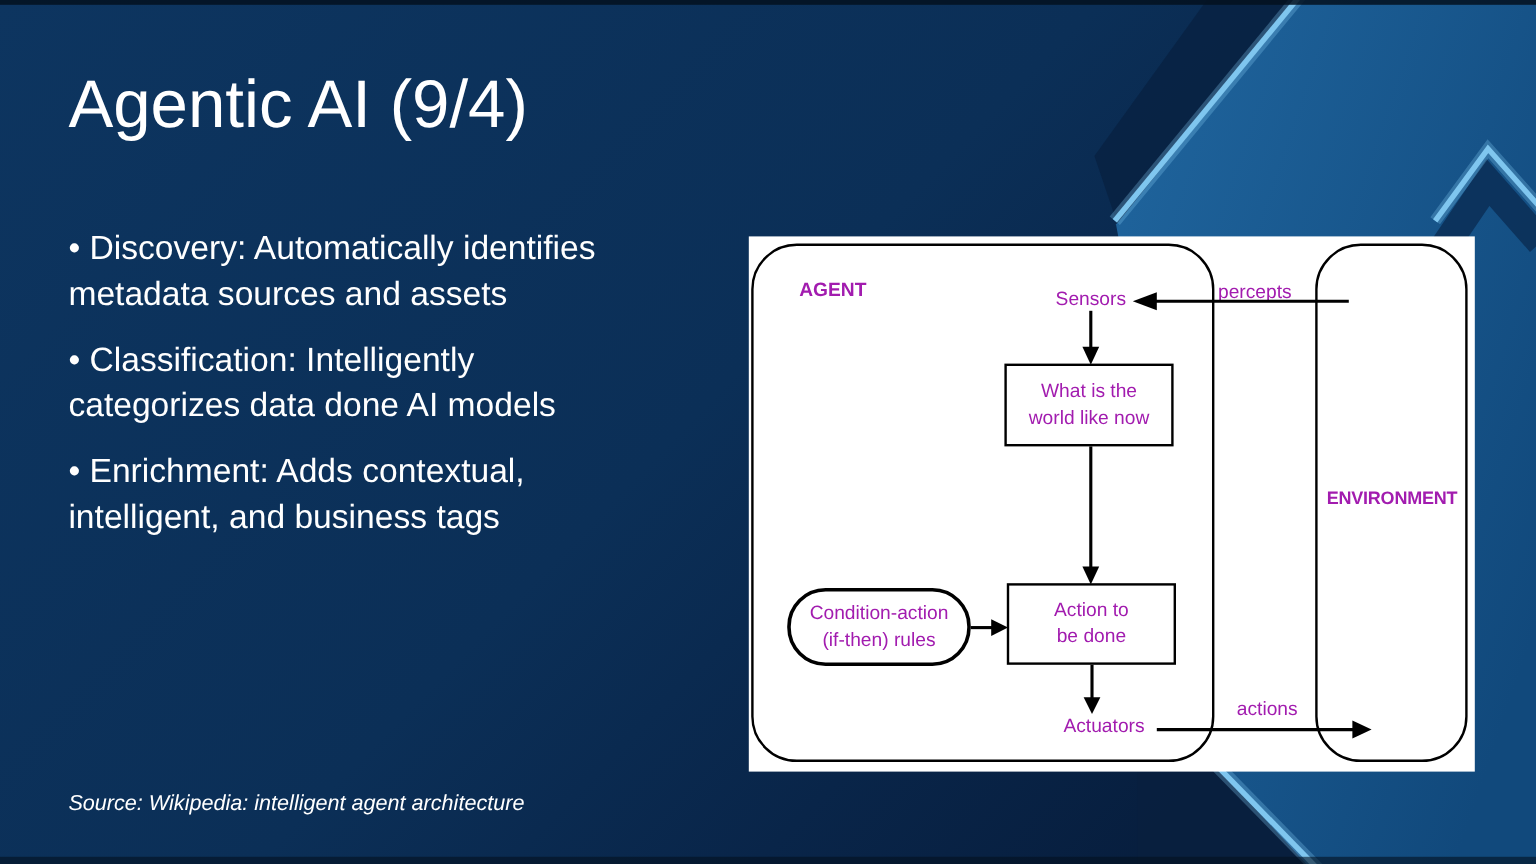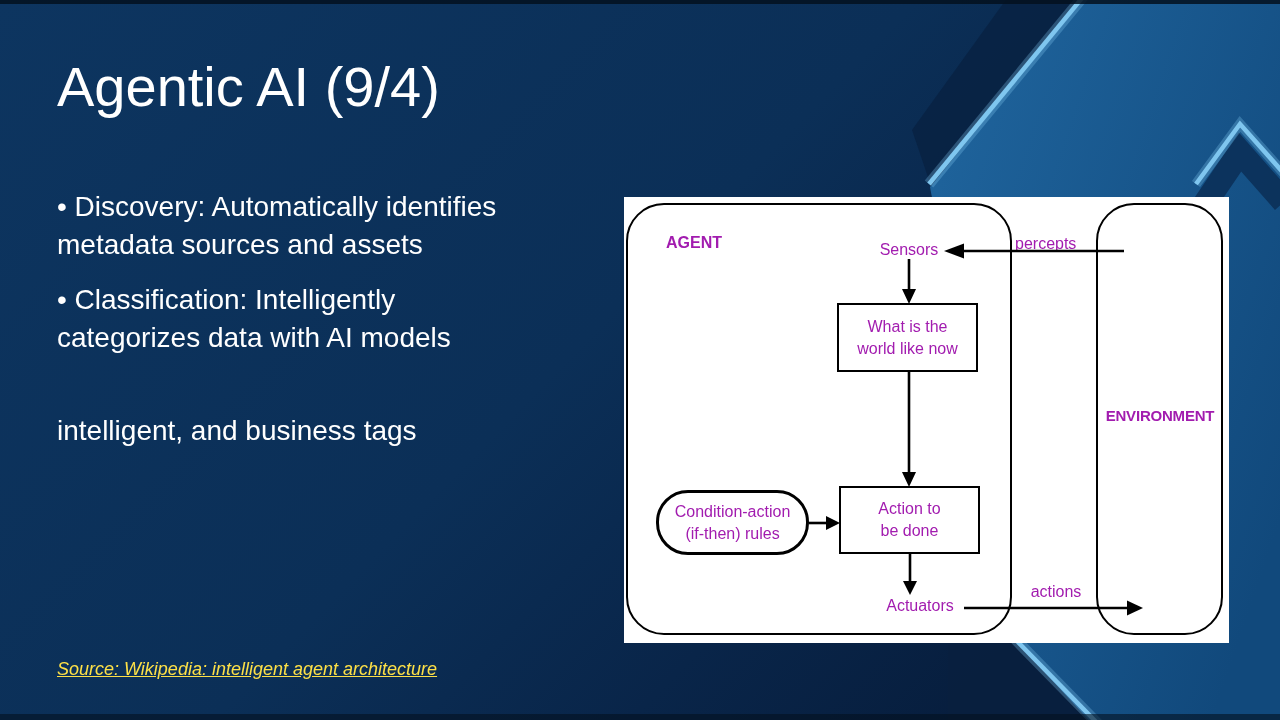--- a/index.html
+++ b/index.html
@@ -15,21 +15,21 @@
 
   .title {
     position:absolute; left:57px; top:54px;
     font-size:56px; font-weight:400; color:#ffffff;
     letter-spacing:0px; white-space:nowrap;
   }
   .bullets { position:absolute; left:57px; top:188px; width:560px; color:#ffffff; }
   .bullet { font-size:28px; line-height:38px; font-weight:400; margin-bottom:17px; }
   .source {
     position:absolute; left:57px; top:659px;
-    font-size:18px; font-style:italic; color:#fde047;text-decoration:underline;
+    font-size:18px; font-style:italic; color:#ffffff;
   }
 
   
   .diagram {
     position:absolute; left:624px; top:197px;
     width:605px; height:446px;
     background:#ffffff;
     font-family:Liberation Sans, sans-serif;
     color:#a21caf;
   }
@@ -92,22 +92,22 @@
     <polyline points="1196,184 1240,124 1288,178" fill="none" stroke="#7fc6ef" stroke-width="10" opacity="0.3"></polyline>
     <polyline points="1196,184 1240,124 1288,178" fill="none" stroke="#7fc6ef" stroke-width="4.5"></polyline>
     <rect x="0" y="0" width="1280" height="4" fill="#04101f" opacity="0.85"></rect>
     <rect x="0" y="714" width="1280" height="6" fill="#04101f" opacity="0.6"></rect>
   </svg>
 
   <h1 class="title">Agentic AI (9/4)</h1>
 
   <div class="bullets">
     <p class="bullet"><span>• Discovery: Automatically identifies</span><br><span>metadata sources and assets</span></p>
-    <p class="bullet"><span>• Classification: Intelligently</span><br><span>categorizes data with AI models</span></p>
-    <p class="bullet"><br><span>intelligent, and business tags</span></p>
+    <p class="bullet"><span>• Classification: Intelligently</span><br><span>categorizes data done AI models</span></p>
+    <p class="bullet"><span>• Enrichment: Adds contextual,</span><br><span>intelligent, and business tags</span></p>
   </div>
 
   <div class="source">Source: Wikipedia: intelligent agent architecture</div>
 
   <div class="diagram">
     <div class="rect agent-rect"></div>
     <div class="rect env-rect"></div>
 
     <div class="dlbl agent-lbl">AGENT</div>
     <div class="dlbl env-lbl">ENVIRONMENT</div>

